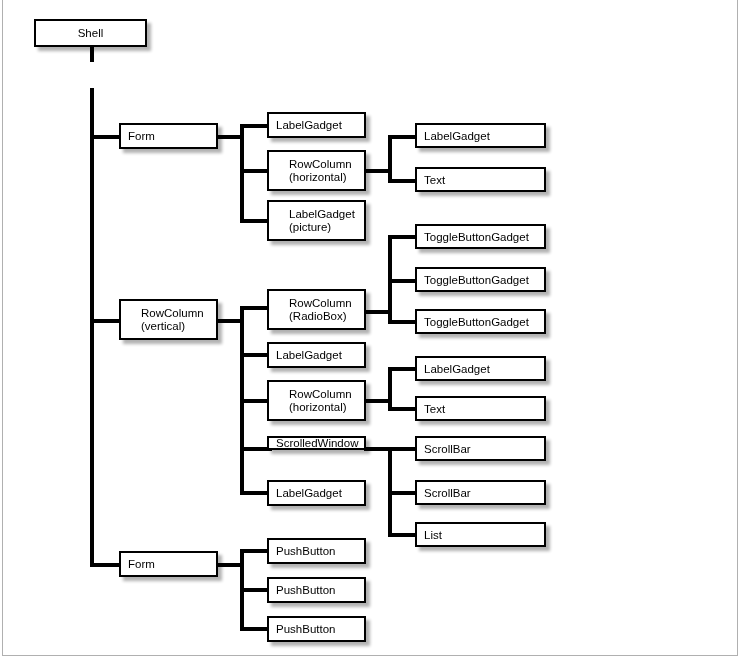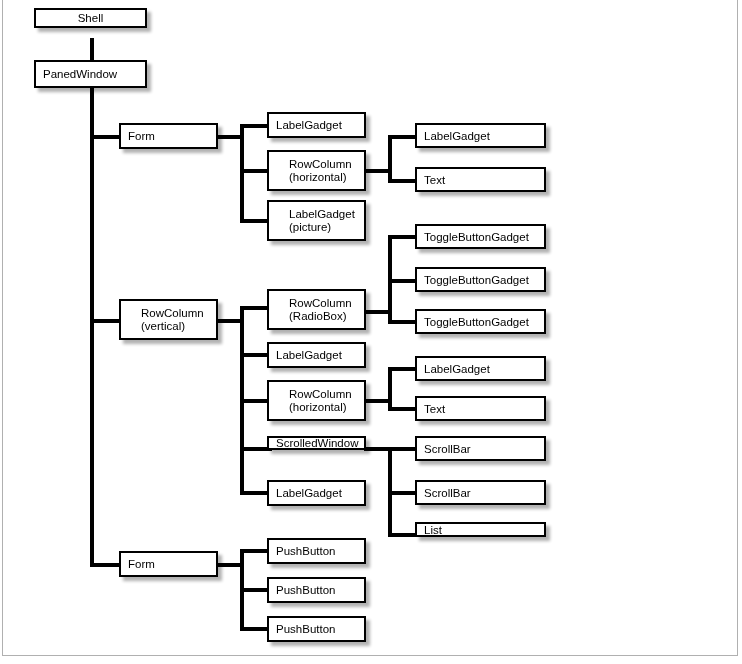--- a/index.html
+++ b/index.html
@@ -124,27 +124,24 @@
     <div class="link h" style="left:388px; top:447px; width:30px;"></div>
     <div class="link h" style="left:388px; top:491px; width:30px;"></div>
     <div class="link h" style="left:388px; top:533px; width:30px;"></div>
 
     <div class="link h" style="left:216px; top:563px; width:28px;"></div>
     <div class="link v" style="left:240px; top:549px; height:82px;"></div>
     <div class="link h" style="left:240px; top:549px; width:32px;"></div>
     <div class="link h" style="left:240px; top:588px; width:32px;"></div>
     <div class="link h" style="left:240px; top:627px; width:32px;"></div>
 
-    <div class="node center" style="left:34px; top:8px; width:113px; height:20px;">
+    <div class="node center" style="left:34px; top:19px; width:113px; height:28px;">
       <span class="label">Shell</span>
     </div>
 
-    <div class="node" style="left:34px; top:60px; width:113px; height:28px;">
-      <span class="label">PanedWindow</span>
-    </div>
 
     <div class="node" style="left:119px; top:123px; width:99px; height:26px;">
       <span class="label">Form</span>
     </div>
 
     <div class="node two-line" style="left:119px; top:299px; width:99px; height:41px;">
       <span class="label">RowColumn
 (vertical)</span>
     </div>
 
@@ -205,21 +202,21 @@
     <div class="node" style="left:415px; top:396px; width:131px; height:25px;">
       <span class="label">Text</span>
     </div>
 
     <div class="node" style="left:415px; top:436px; width:131px; height:25px;">
       <span class="label">ScrollBar</span>
     </div>
     <div class="node" style="left:415px; top:480px; width:131px; height:25px;">
       <span class="label">ScrollBar</span>
     </div>
-    <div class="node" style="left:415px; top:522px; width:131px; height:15px;">
+    <div class="node" style="left:415px; top:522px; width:131px; height:25px;">
       <span class="label">List</span>
     </div>
 
     <div class="node" style="left:267px; top:538px; width:99px; height:26px;">
       <span class="label">PushButton</span>
     </div>
     <div class="node" style="left:267px; top:577px; width:99px; height:26px;">
       <span class="label">PushButton</span>
     </div>
     <div class="node" style="left:267px; top:616px; width:99px; height:26px;">

